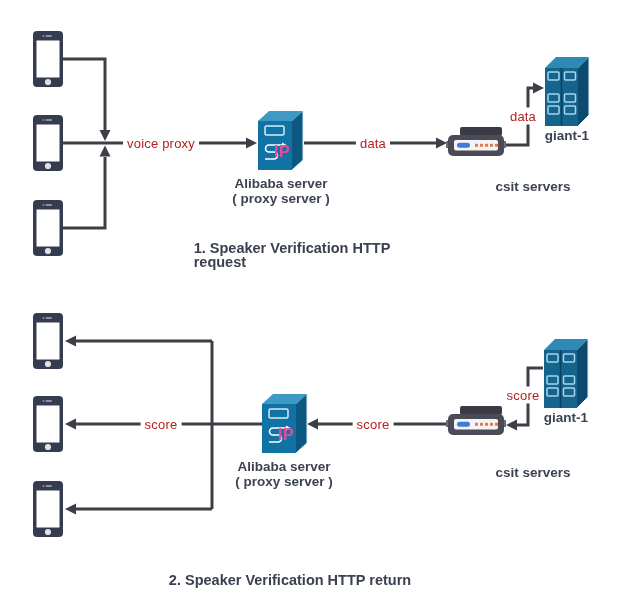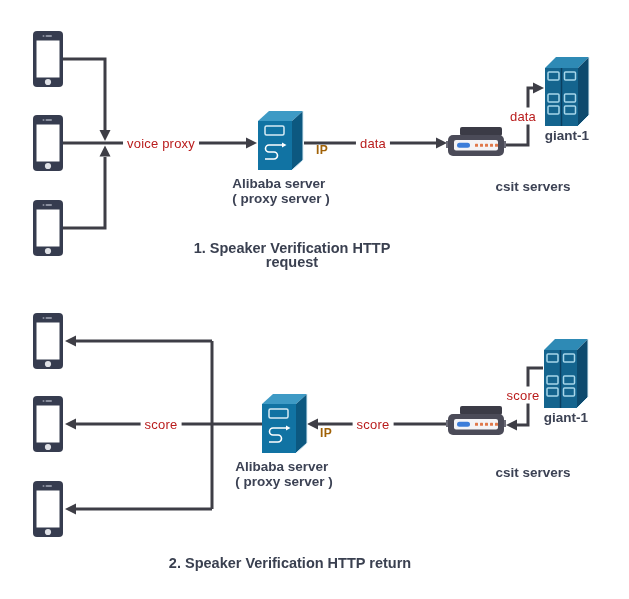--- a/index.html
+++ b/index.html
@@ -11,31 +11,30 @@
   svg.connectors{z-index:1;}
   .icon{position:absolute;z-index:2;}
   .edge-label{
     position:absolute;z-index:3;transform:translate(-50%,-50%);
     background:#ffffff;padding:1px 4px;white-space:nowrap;
     font-size:13px;color:#b91c1c;letter-spacing:.2px;
   }
   .node-label{
     position:absolute;z-index:3;transform:translateX(-50%);
     font-size:13.5px;font-weight:bold;color:#3c4254;line-height:14.5px;
-    white-space:nowrap;
+    text-align:center;white-space:nowrap;
   }
   .caption{
     position:absolute;z-index:3;transform:translateX(-50%);
     font-size:14.5px;font-weight:bold;color:#3a4050;line-height:14px;
-    text-align:center;white-space:nowrap;
+    white-space:nowrap;
   }
   .sip-ip{
-    position:absolute;z-index:4;font-size:12px;font-weight:bold;color:#a16207;
+    position:absolute;z-index:4;font-size:16px;font-weight:bold;color:#ec4899;
     letter-spacing:.5px;
-    margin-left:42px;
   }
 </style>
 </head>
 <body>
 
 <div class="canvas">
 
   <svg width="0" height="0" style="position:absolute">
     <defs>
       <symbol id="sym-phone" viewBox="0 0 30 56">
@@ -171,15 +170,15 @@
 
   <div class="edge-label" style="left:161px;top:424px">score</div>
   <div class="edge-label" style="left:373px;top:424px">score</div>
   <div class="edge-label" style="left:523px;top:395px">score</div>
   <div class="node-label" style="left:284px;top:460px">
     <div>Alibaba server</div>
     <div>( proxy server )</div>
   </div>
   <div class="node-label" style="left:566px;top:411px">giant-1</div>
   <div class="node-label" style="left:533px;top:466px">csit servers</div>
-  <div class="caption" style="left:290px;top:556px">2. Speaker Verification HTTP return</div>
+  <div class="caption" style="left:290px;top:573px">2. Speaker Verification HTTP return</div>
 
 </div>
 
 </body></html>

